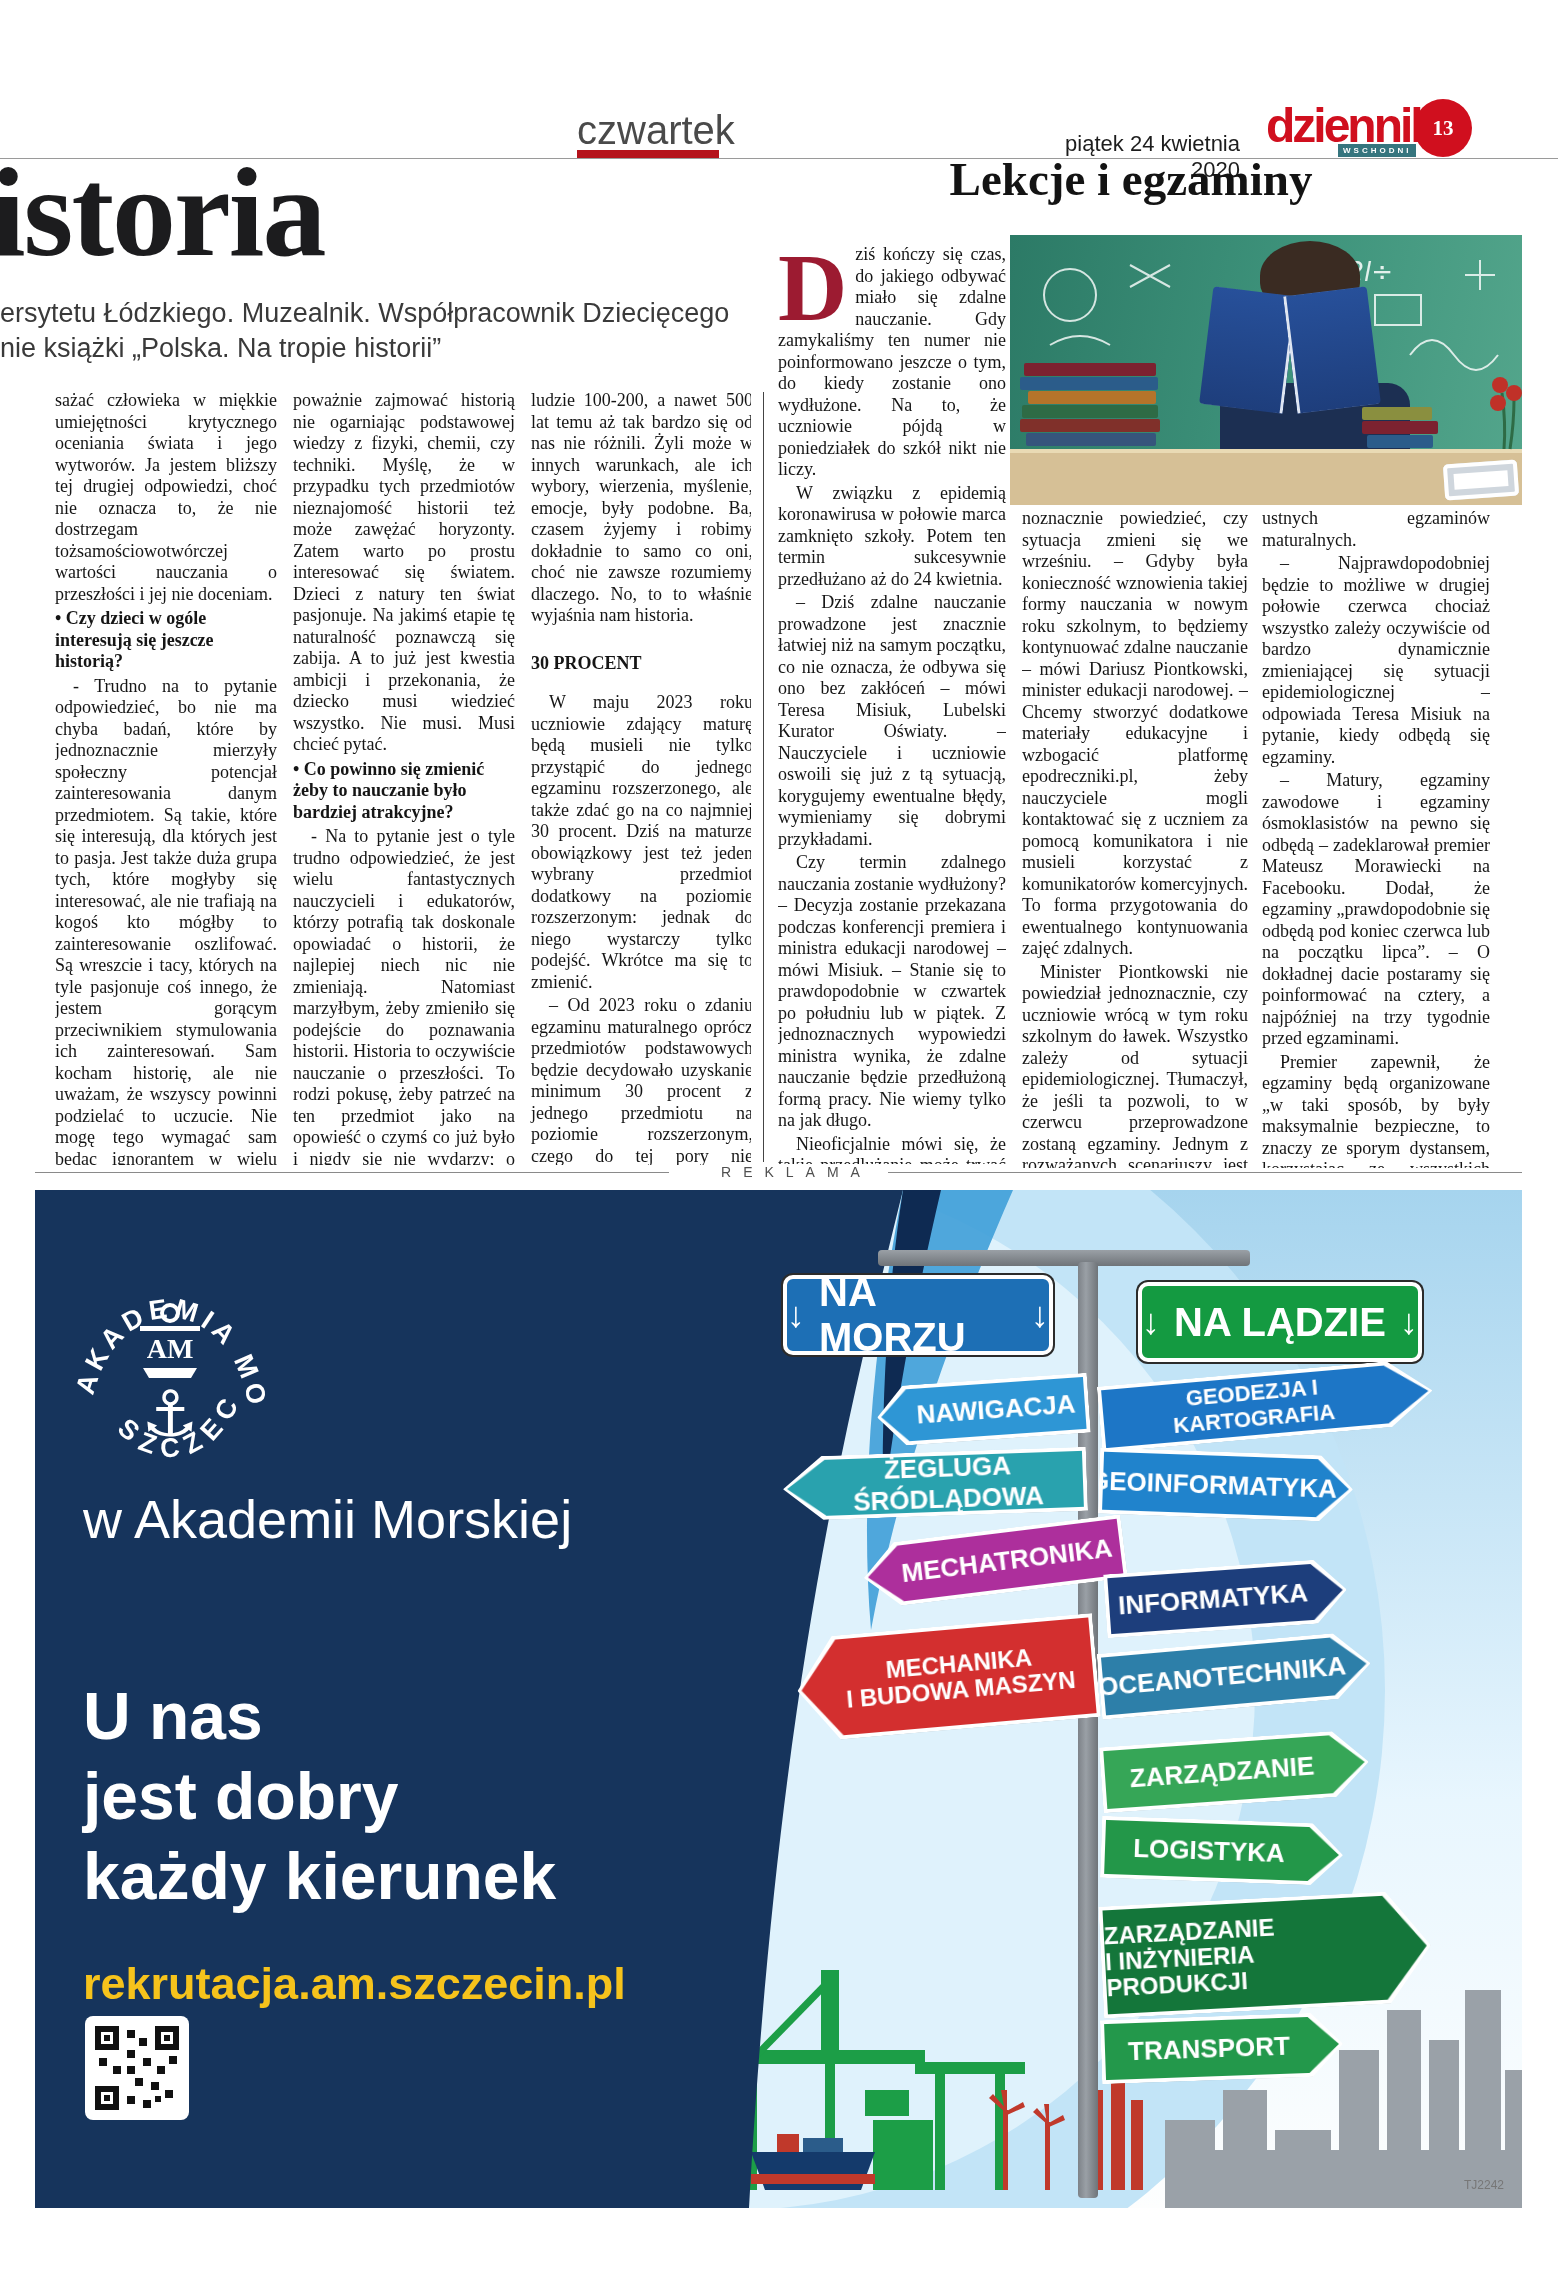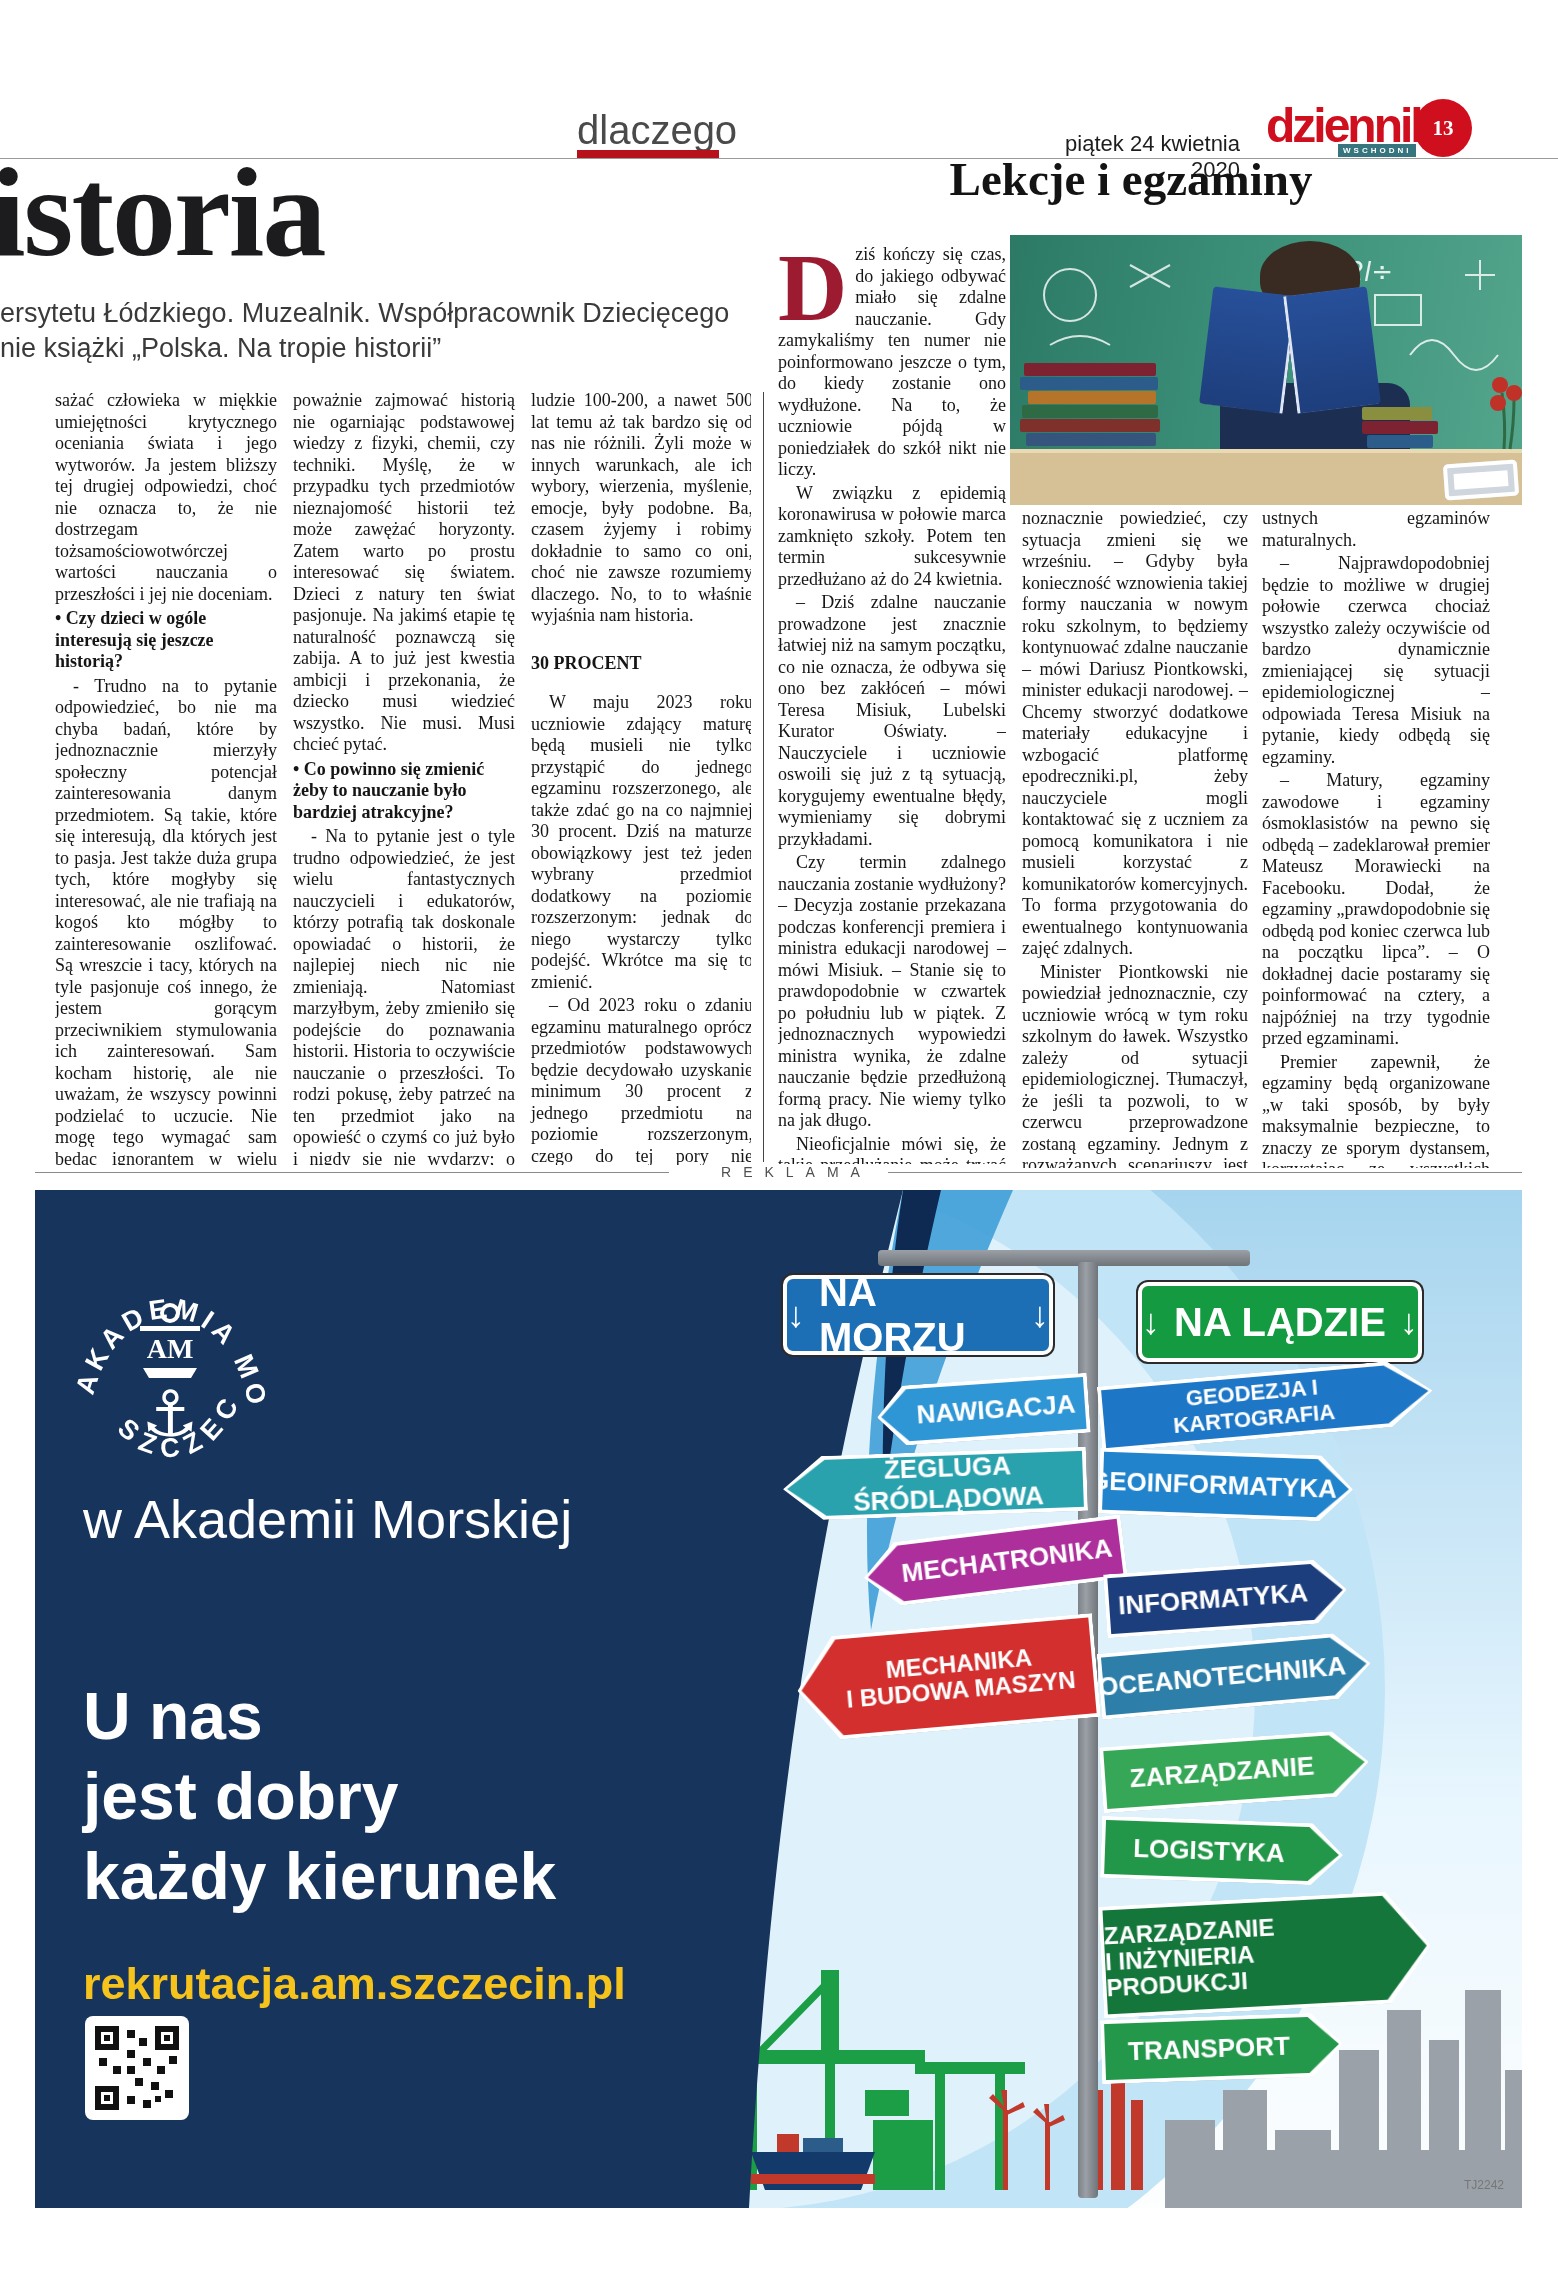--- a/index.html
+++ b/index.html
@@ -77,21 +77,21 @@
   .pent-r .inner{padding-right:26px;}
   .sign-top{border:4px solid #fff;border-radius:10px;box-shadow:0 0 0 2px #2b2b2b;display:flex;align-items:center;justify-content:center;gap:14px;color:#fff;font-weight:bold;font-size:40px;}
   .sign-top .arr{font-size:36px;}
   .s1{font-size:26px;} .s2{font-size:22px;} .s3{font-size:24px;line-height:26px;}
 </style>
 </head>
 <body>
 
 <div class="page">
 
-  <div class="section-label">dlaczego</div>
+  <div class="section-label">czwartek</div>
   <div class="section-bar"></div>
   <div class="header-rule"></div>
   <div class="header-date">piątek 24 kwietnia 2020</div>
   <div class="brand">
     <div class="brand-word">dziennik</div>
     <div class="brand-sub">WSCHODNI</div>
   </div>
   <div class="page-circle">13</div>
 
   <div class="headline">istoria</div>

